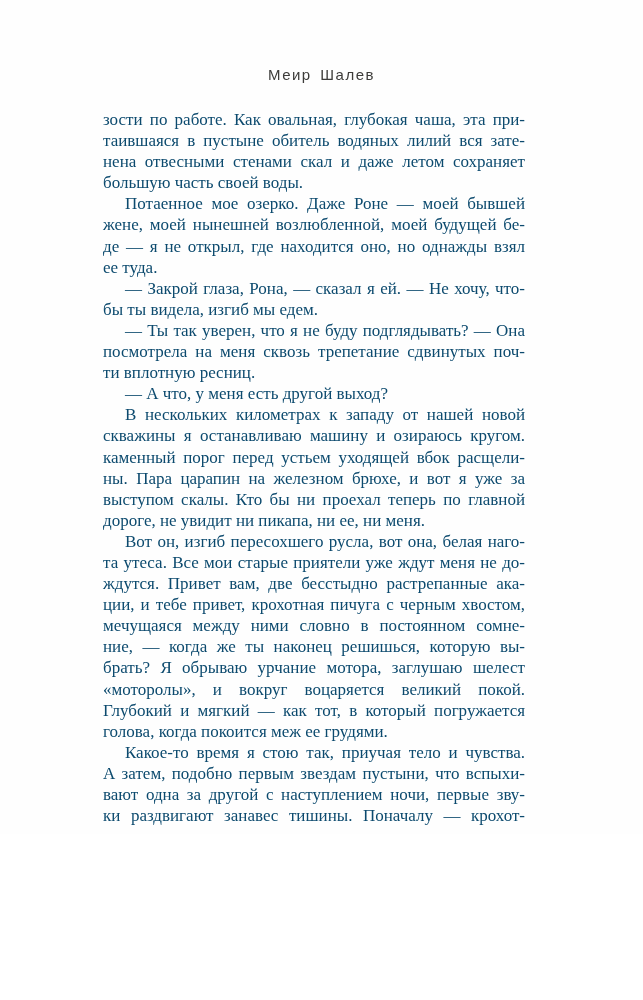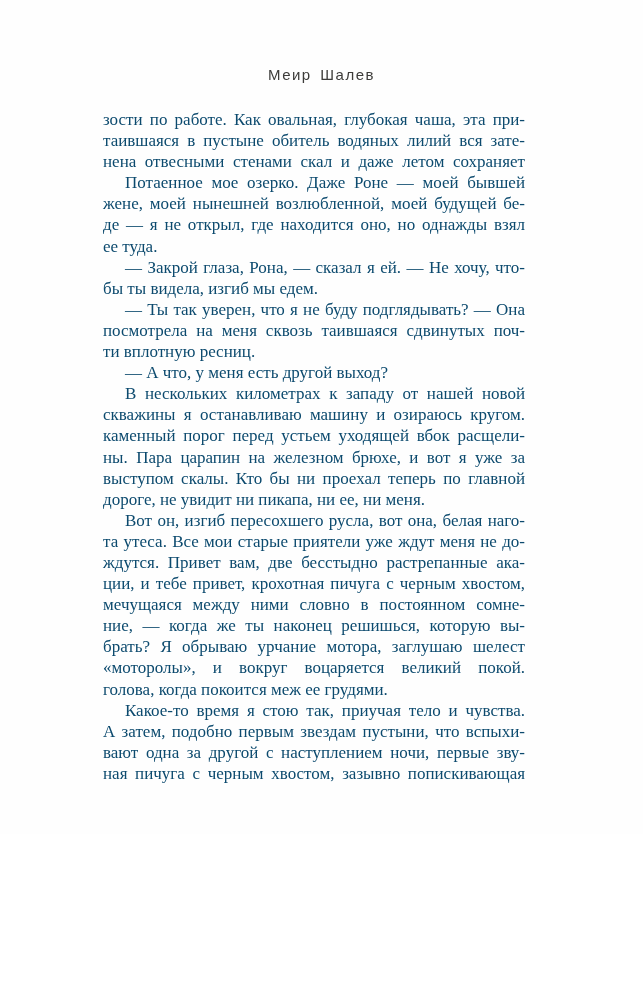--- a/index.html
+++ b/index.html
@@ -63,45 +63,48 @@
 </head>
 <body>
 
 <div class="page">
   <div class="running-header">Меир Шалев</div>
 
   <div class="body-text">
       <div class="line">зости по работе. Как овальная, глубокая чаша, эта при-</div>
       <div class="line">таившаяся в пустыне обитель водяных лилий вся зате-</div>
       <div class="line">нена отвесными стенами скал и даже летом сохраняет</div>
+      <div class="line final">большую часть своей воды.</div>
       <div class="line indent">Потаенное мое озерко. Даже Роне — моей бывшей</div>
       <div class="line">жене, моей нынешней возлюбленной, моей будущей бе-</div>
       <div class="line">де — я не открыл, где находится оно, но однажды взял</div>
       <div class="line final">ее туда.</div>
       <div class="line indent">— Закрой глаза, Рона, — сказал я ей. — Не хочу, что-</div>
       <div class="line final">бы ты видела, изгиб мы едем.</div>
       <div class="line indent">— Ты так уверен, что я не буду подглядывать? — Она</div>
-      <div class="line">посмотрела на меня сквозь таившаяся сдвинутых поч-</div>
+      <div class="line">посмотрела на меня сквозь трепетание сдвинутых поч-</div>
       <div class="line final">ти вплотную ресниц.</div>
       <div class="line indent final">— А что, у меня есть другой выход?</div>
       <div class="line indent">В нескольких километрах к западу от нашей новой</div>
       <div class="line">скважины я останавливаю машину и озираюсь кругом.</div>
       <div class="line">каменный порог перед устьем уходящей вбок расщели-</div>
       <div class="line">ны. Пара царапин на железном брюхе, и вот я уже за</div>
       <div class="line">выступом скалы. Кто бы ни проехал теперь по главной</div>
       <div class="line final">дороге, не увидит ни пикапа, ни ее, ни меня.</div>
       <div class="line indent">Вот он, изгиб пересохшего русла, вот она, белая наго-</div>
       <div class="line">та утеса. Все мои старые приятели уже ждут меня не до-</div>
       <div class="line">ждутся. Привет вам, две бесстыдно растрепанные ака-</div>
       <div class="line">ции, и тебе привет, крохотная пичуга с черным хвостом,</div>
       <div class="line">мечущаяся между ними словно в постоянном сомне-</div>
       <div class="line">ние, — когда же ты наконец решишься, которую вы-</div>
       <div class="line">брать? Я обрываю урчание мотора, заглушаю шелест</div>
       <div class="line">«моторолы», и вокруг воцаряется великий покой.</div>
+      <div class="line">Глубокий и мягкий — как тот, в который погружается</div>
       <div class="line final">голова, когда покоится меж ее грудями.</div>
       <div class="line indent">Какое-то время я стою так, приучая тело и чувства.</div>
       <div class="line">А затем, подобно первым звездам пустыни, что вспыхи-</div>
       <div class="line">вают одна за другой с наступлением ночи, первые зву-</div>
+      <div class="line">ки раздвигают занавес тишины. Поначалу — крохот-</div>
       <div class="line">ная пичуга с черным хвостом, зазывно попискивающая</div>
     </div>
 
   <div class="page-number">6</div>
 </div>
 
 </body></html>

